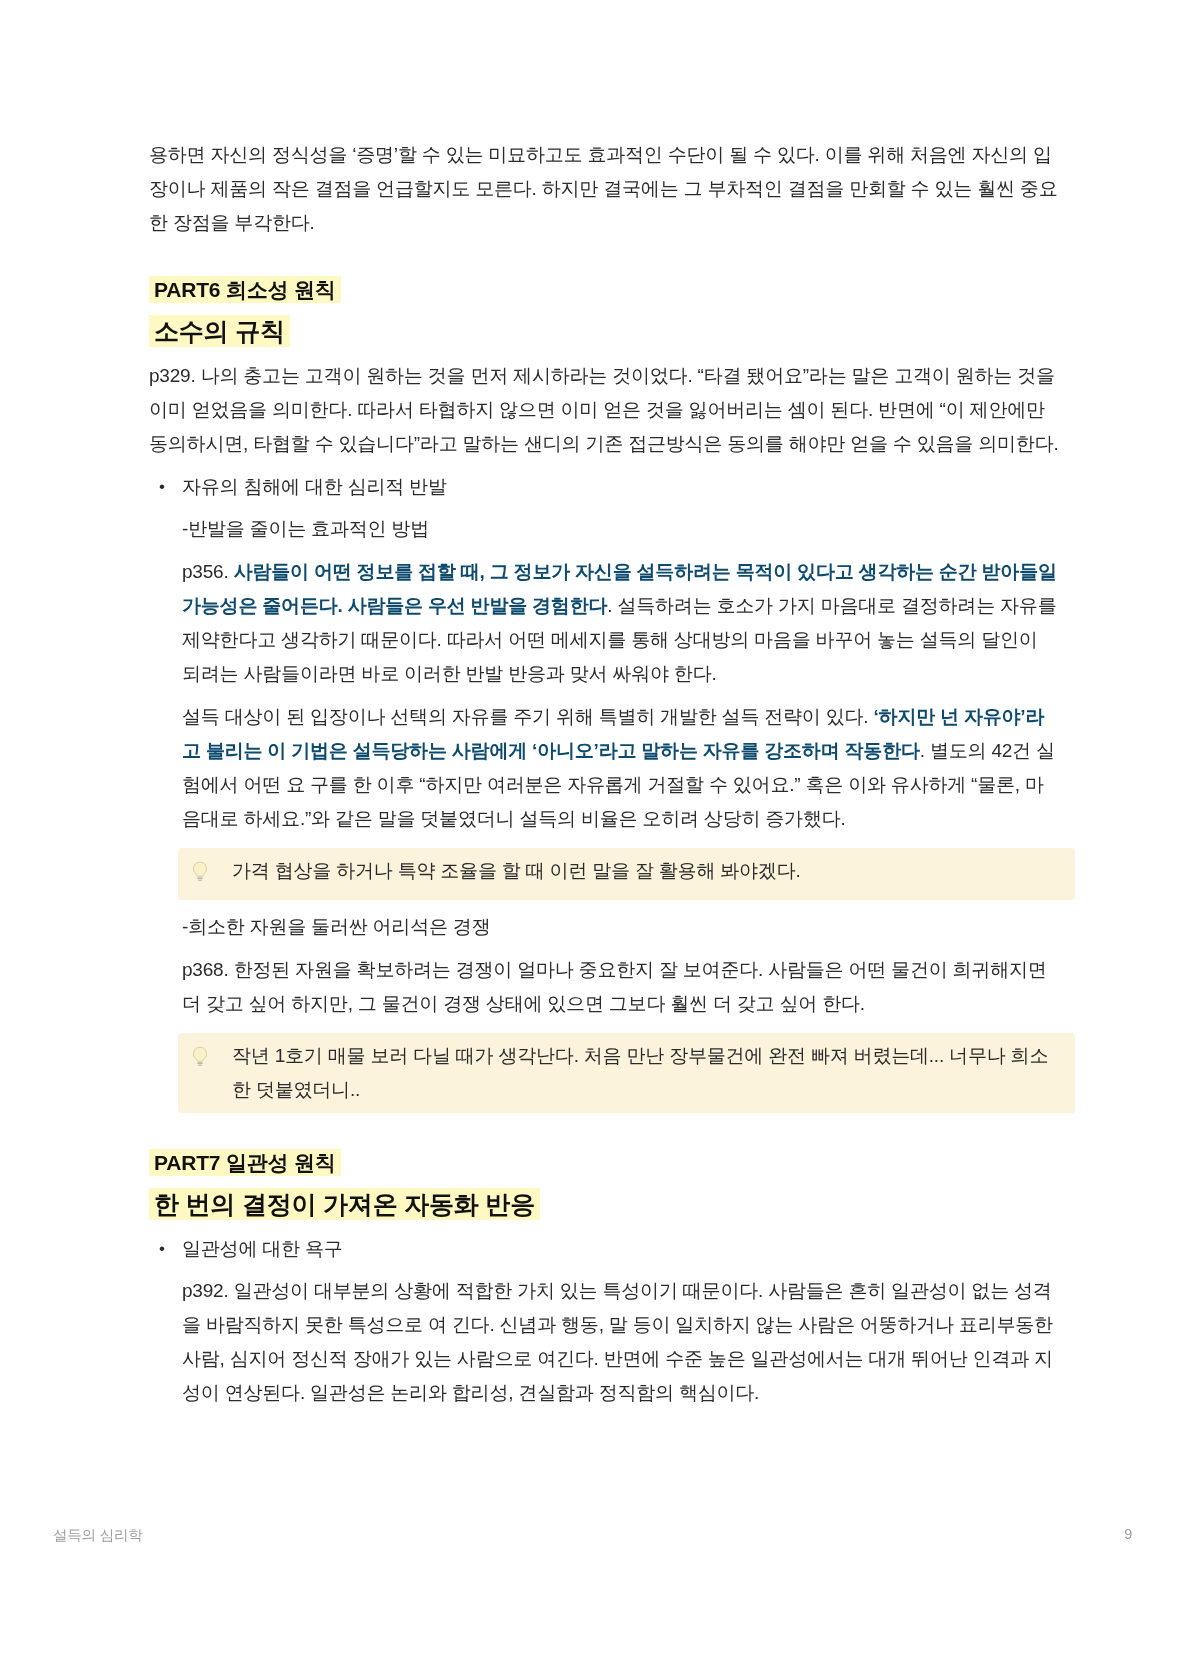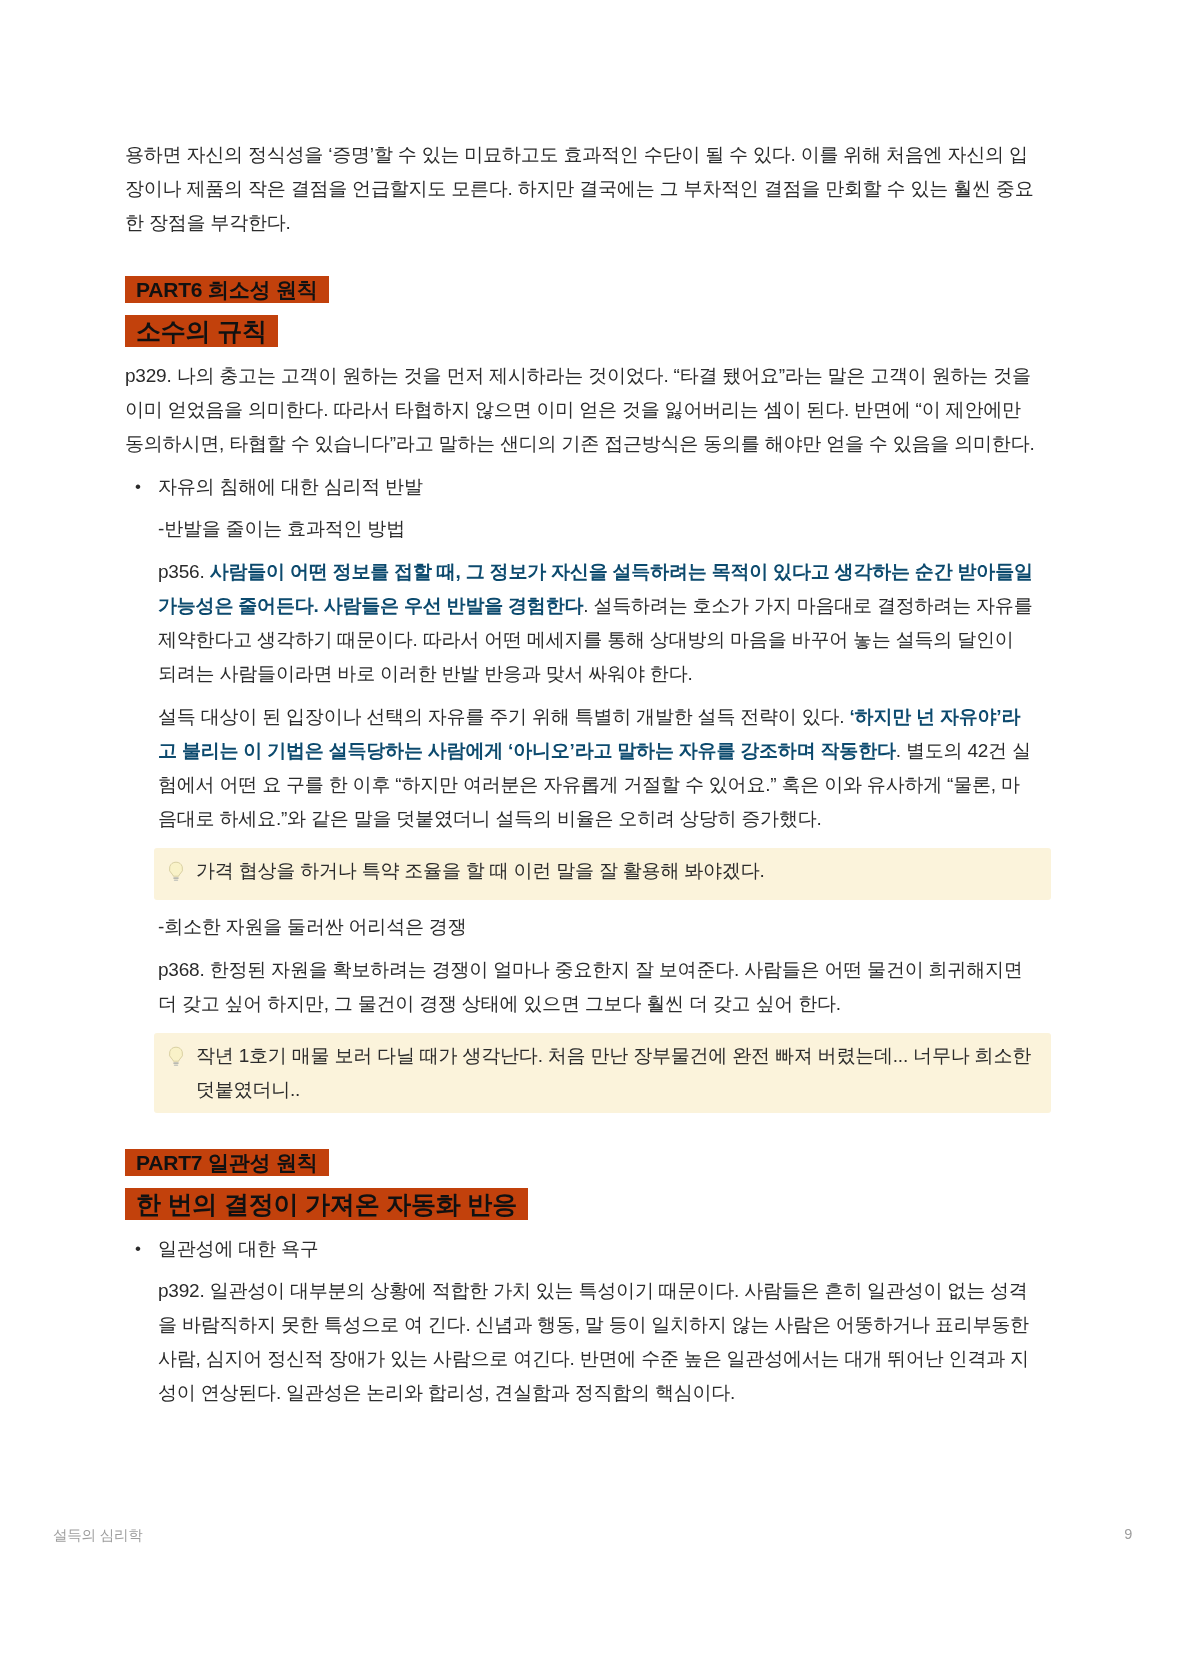--- a/index.html
+++ b/index.html
@@ -6,47 +6,47 @@
   body {
     width: 1180px; height: 1666px;
     background: #ffffff;
     font-family: "Liberation Sans", "DejaVu Sans", sans-serif;
     color: #2b2b2b;
     position: relative;
     overflow: hidden;
   }
   .content {
     position: absolute;
-    left: 125px; top: 138px;
+    left: 149px; top: 138px;
     width: 912px;
     font-size: 19px;
     line-height: 34px;
     letter-spacing: -0.2px;
   }
   .para { margin: 0 0 9px 0; }
   .part-heading {
     font-size: 21px; font-weight: bold; color: #111111;
     line-height: 28px; margin: 36px 0 14px 0;
   }
   .sub-heading {
     font-size: 25px; font-weight: bold; color: #111111;
     line-height: 26px; margin: 0 0 15px 0;
   }
-  .hl { background: #c2410c; padding: 2px 11px; margin-top: 7px; }
+  .hl { background: #fef9c3; padding: 2px 5px; margin-top: 7px; }
   .bullet-row { position: relative; padding-left: 33px; margin: 6px 0 8px 0; }
   .bullet-dot {
     position: absolute; left: 10px; top: 0;
     font-size: 17px; color: #2b2b2b;
   }
   .indent { margin-left: 33px; }
   .blue { color: #0c4a6e; font-weight: bold; }
   .callout {
     background: #fbf3db;
     border-radius: 3px;
-    display: flex; align-items: flex-start; gap: 10px;
+    display: flex; align-items: flex-start; gap: 22px;
     padding: 6px 16px 6px 12px;
     margin: 12px -14px 10px -4px;
   }
   .callout-icon { flex: 0 0 auto; margin-top: 6px; }
   .callout-text { flex: 1 1 auto; }
   .footer {
     position: absolute;
     left: 53px; right: 48px; top: 1526px;
     display: flex; justify-content: space-between;
     font-size: 14.5px; color: #9d9d9d;

